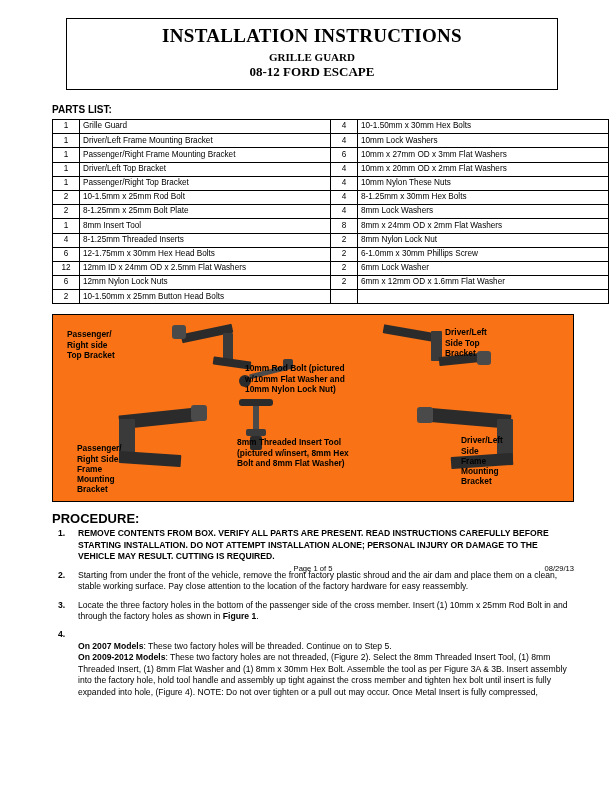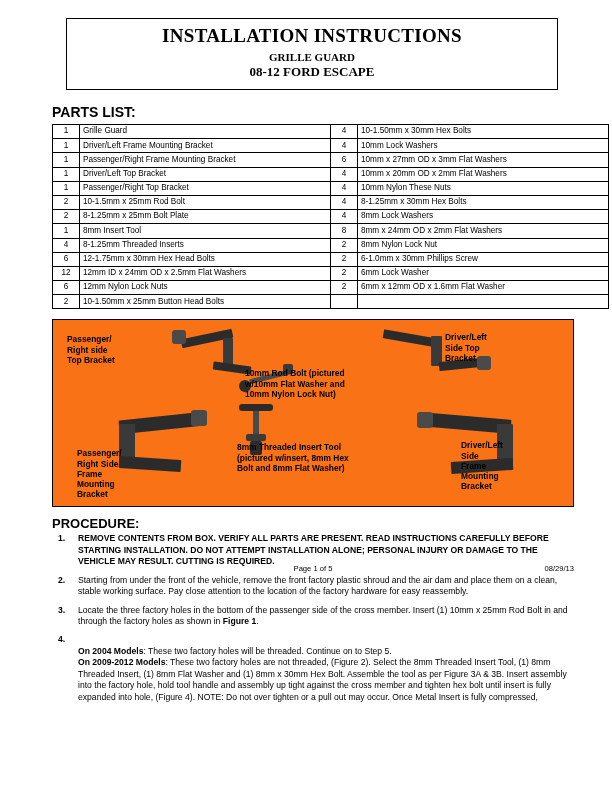--- a/index.html
+++ b/index.html
@@ -47,21 +47,21 @@
   }
   .title-sub2 {
     font-family: "Liberation Serif", serif;
     font-size: 13px;
     font-weight: bold;
     line-height: 1.3;
   }
 
   
   .section-label {
-    font-size: 14px;
+    font-size: 10px;
     font-weight: bold;
     margin: 14px 0 4px 0;
   }
   table.parts {
     border-collapse: collapse;
     width: 100%;
     table-layout: fixed;
   }
   table.parts td {
     border: 1px solid #000;
@@ -311,21 +311,21 @@
       <span class="num">2.</span>
       <span>Starting from under the front of the vehicle, remove the front factory plastic shroud and the air dam and place them on a clean, stable working surface. Pay close attention to the location of the factory hardware for easy reassembly.</span>
     </li>
     <li>
       <span class="num">3.</span>
       <span>Locate the three factory holes in the bottom of the passenger side of the cross member. Insert (1) 10mm x 25mm Rod Bolt in and through the factory holes as shown in </span><b class="inl">Figure 1</b><span>.</span>
     </li>
     <li>
       <span class="num">4.</span>
       <br>
-      <b class="inl">On 2004 Models</b><span>: These two factory holes will be threaded. Continue on to Step 5.</span><br>
+      <b class="inl">On 2007 Models</b><span>: These two factory holes will be threaded. Continue on to Step 5.</span><br>
       <b class="inl">On 2009-2012 Models</b><span>: These two factory holes are not threaded, (Figure 2). Select the 8mm Threaded Insert Tool, (1) 8mm Threaded Insert, (1) 8mm Flat Washer and (1) 8mm x 30mm Hex Bolt. Assemble the tool as per Figure 3A &amp; 3B. Insert assembly into the factory hole, hold tool handle and assembly up tight against the cross member and tighten hex bolt until insert is fully expanded into hole, (Figure 4). NOTE: Do not over tighten or a pull out may occur. Once Metal Insert is fully compressed,</span>
     </li>
   </ol>
 
   <div class="footer">
     <span class="center">Page 1 of 5</span>
     <span class="right">08/29/13</span>
   </div>
 
 </div>

